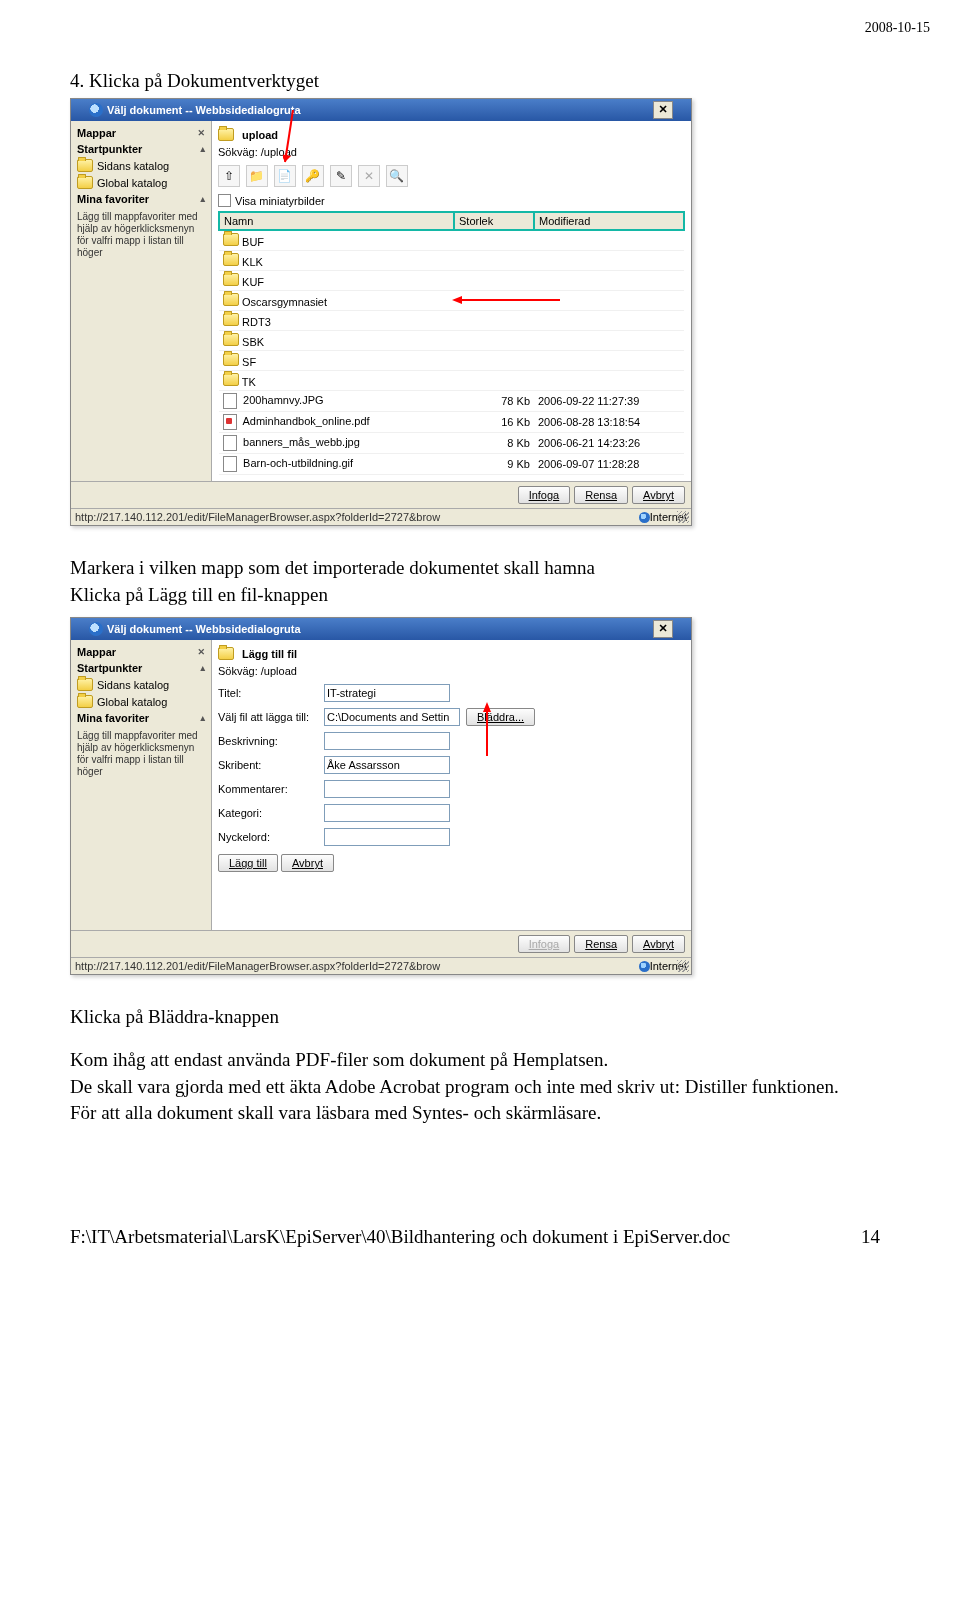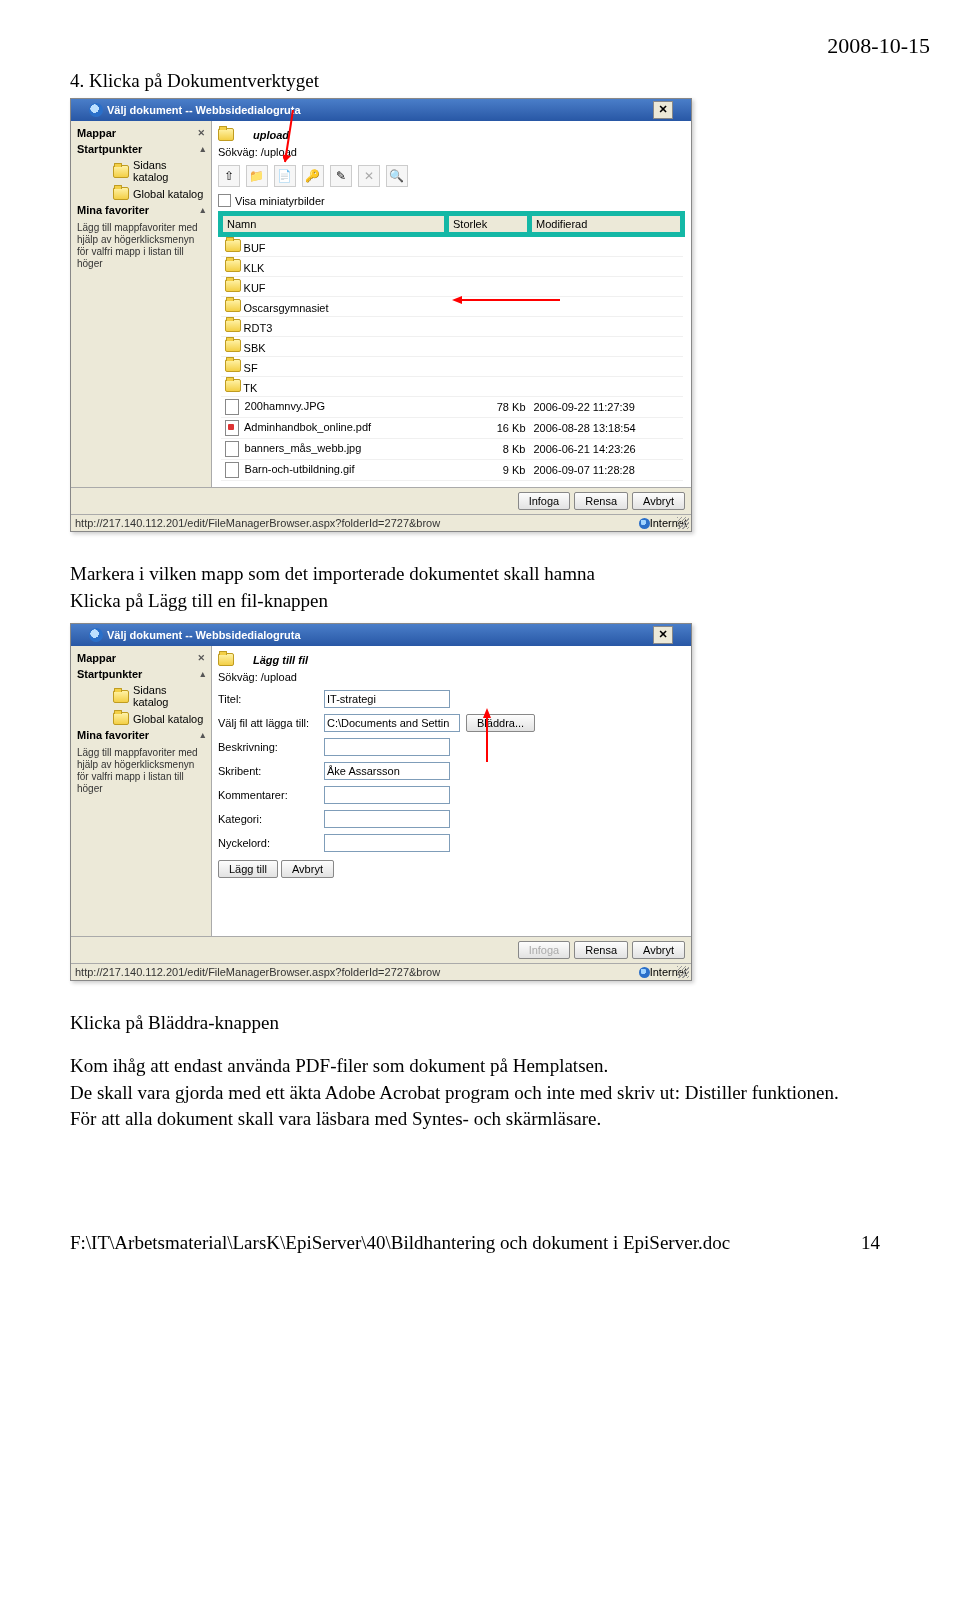--- a/index.html
+++ b/index.html
@@ -8,23 +8,23 @@
     font-family: "Times New Roman", Times, serif;
     color: #000;
     width: 960px;
   }
   .page {
     padding: 70px 60px 30px 70px;
     position: relative;
   }
   .date-top {
     position: absolute;
-    top: 33px;
+    top: 20px;
     right: 30px;
-    font-size: 22px;
+    font-size: 14px;
   }
   .heading-line {
     font-size: 19px;
     margin-bottom: 4px;
   }
   .body-text {
     font-size: 19px;
     margin: 10px 0;
     line-height: 1.3;
   }
@@ -86,21 +86,20 @@
   .chevron {
     font-size: 9px;
     color: #555;
   }
   .side-item {
     display: flex;
     align-items: center;
     gap: 4px;
     padding: 2px 6px;
     font-size: 11px;
-    margin-left: 36px;
   }
   .folder-icon {
     width: 14px; height: 11px;
     background: linear-gradient(#fff2a6, #f3cf46);
     border: 1px solid #c09c20;
     border-radius: 2px;
     display: inline-block;
     position: relative;
   }
   .folder-icon::before {
@@ -121,23 +120,22 @@
   }
   .main-area {
     flex: 1;
     background: #fff;
     padding: 4px 6px 6px 6px;
     font-size: 11px;
   }
   .crumb {
     display: flex;
     align-items: center;
-    gap: 19px;
+    gap: 8px;
     padding: 3px 0;
-    font-style: italic;
   }
   .search-row {
     padding: 2px 0 4px 0;
     font-size: 11px;
   }
   .toolbar {
     display: flex;
     gap: 6px;
     padding: 3px 0;
   }
@@ -158,21 +156,21 @@
     width: 11px; height: 11px; border: 1px solid #888; background: #fff;
     display: inline-block;
   }
   .file-table {
     width: 100%;
     border-collapse: collapse;
     font-size: 11px;
   }
   .file-table thead td {
     background: #ece9d8;
-    border: 5px solid #14b8a6;
+    border: 2px solid #14b8a6;
     padding: 2px 4px;
     font-weight: normal;
   }
   .file-table tbody td {
     padding: 2px 4px;
     border-bottom: 1px solid #f0f0f0;
   }
   .file-icon {
     width: 12px; height: 14px;
     border: 1px solid #888;
@@ -200,20 +198,21 @@
     background: #ece9d8;
     border-top: 1px solid #aaa;
   }
   .btn {
     border: 1px solid #888;
     background: linear-gradient(#fdfdfd, #e2e2e2);
     padding: 2px 10px;
     font-size: 11px;
     font-family: Tahoma, Arial, sans-serif;
     border-radius: 2px;
+    text-decoration: underline;
   }
   .btn.disabled { color: #aaa; }
   .statusbar {
     background: #ece9d8;
     border-top: 1px solid #aaa;
     display: flex;
     align-items: center;
     font-size: 11px;
     padding: 2px 4px;
   }

